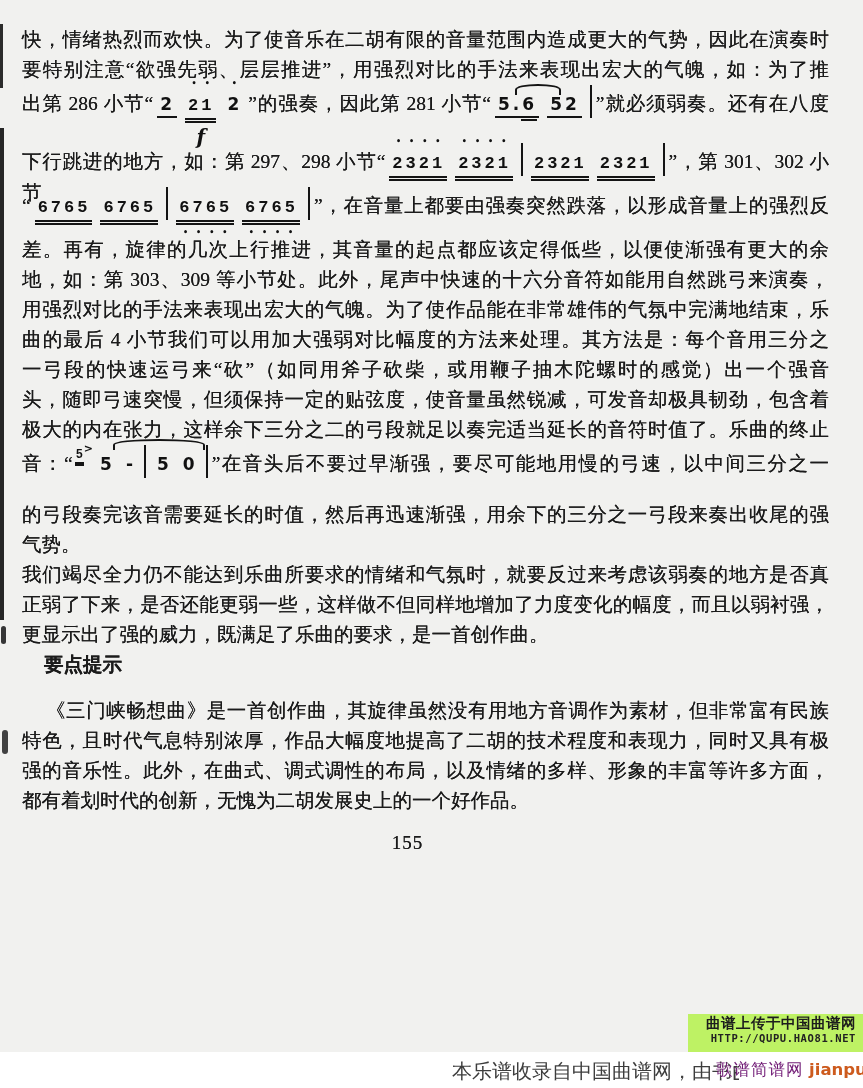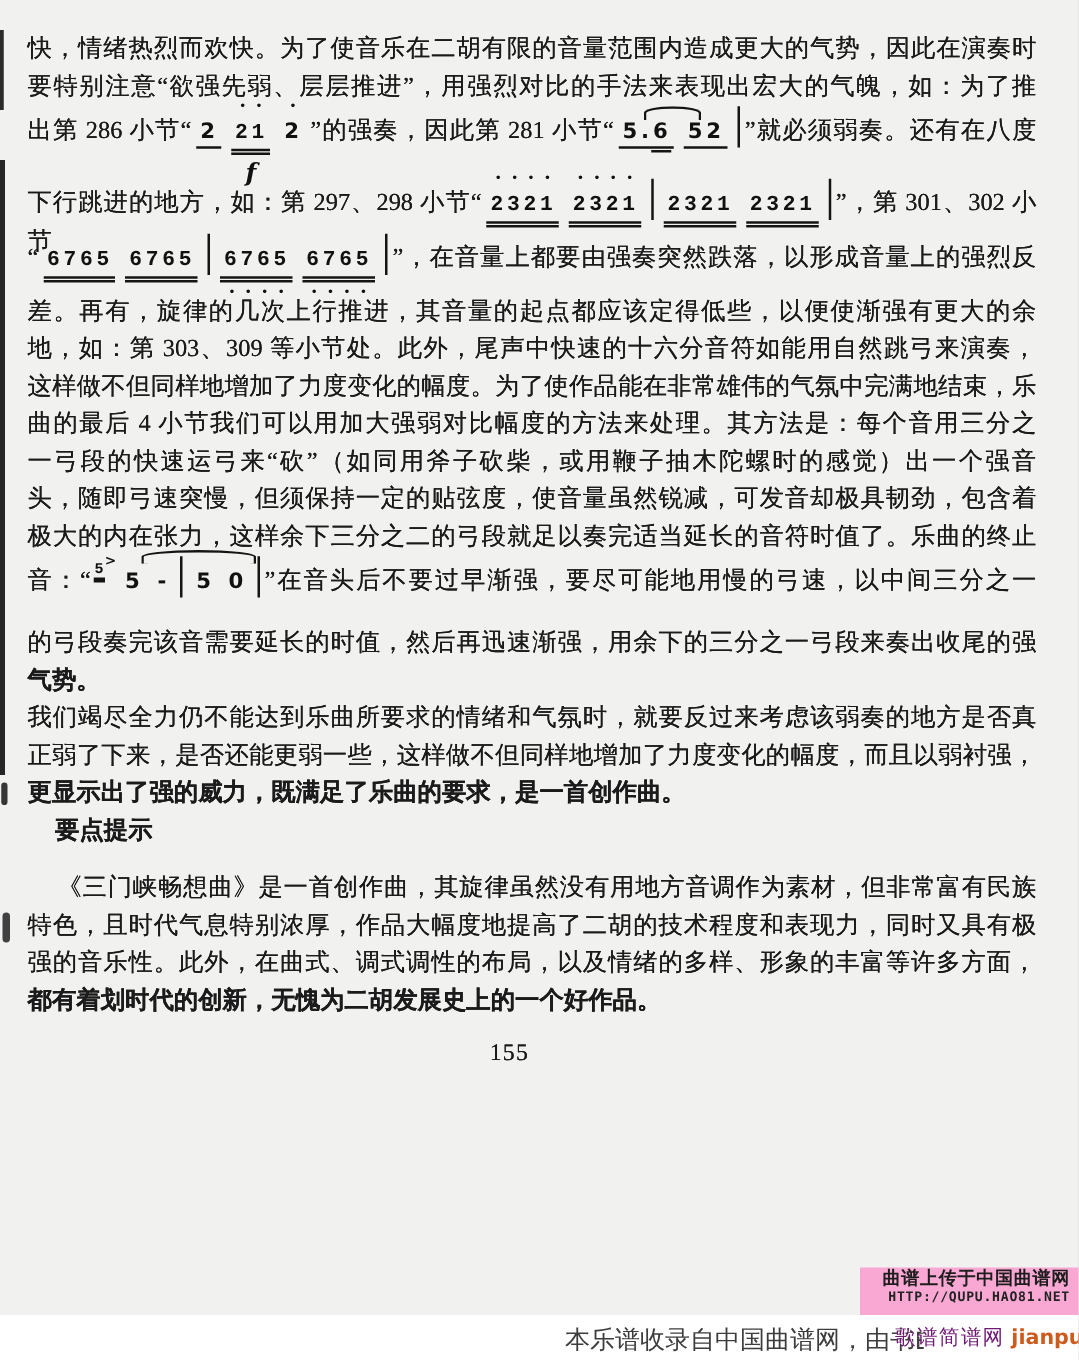--- a/index.html
+++ b/index.html
@@ -12,21 +12,21 @@
   
   .edge { position:absolute; background:#151515; }
   .edge.e1 { left:0; top:24; width:3px; height:64px; top:24px; opacity:.9; }
   .edge.e2 { left:0; top:128px; width:4px; height:492px; opacity:.92; }
   .edge.e3 { left:1px; top:626px; width:5px; height:18px; border-radius:3px; opacity:.85; }
   .edge.e4 { left:2px; top:730px; width:6px; height:24px; border-radius:4px; opacity:.8; }
 
   .textblock { position:absolute; left:22px; right:34px; top:25px; font-size:19.5px; line-height:30px;
                text-shadow:0 0 .5px currentColor; }
   .line { min-height:30px; text-align:justify; text-align-last:justify; text-justify:inter-character; }
-  .line.endp { text-align:left; text-align-last:left;font-weight:bold; }
+  .line.endp { text-align:left; text-align-last:left; }
   .line.h58 { height:58px; }
   .line.h44 { height:44px; }
   .line.h48 { height:48px; }
   .line.h55 { height:55px; }
   .line.ind16 { padding-left:16px; }
   .line.ind24 { padding-left:24px; }
   .heading { padding-left:22px; font-weight:700; text-align:left; text-align-last:left; min-height:30px; }
   .p3start { margin-top:16px; }
   .pagenum { margin-top:12px; text-align:center; text-align-last:center; font-size:19px; letter-spacing:1px;
              transform:translateX(-18px); }
@@ -51,21 +51,21 @@
   .arc { position:absolute; border:2px solid #141414; border-bottom:none; border-radius:50% 50% 0 0; height:9px; }
   .arc281 { left:24px; width:42px; top:-10px; }
   .arcend { left:40px; width:88px; top:-15px; }
   .nd { display:inline-block; margin:0 7px; }
   .grace { position:relative; display:inline-block; font-size:12px; transform:translateY(-12px); margin:0 0 0 2px; }
   .grace .digs { letter-spacing:0; padding:0 1px 1px; line-height:12px; }
   .grace .u2::after { bottom:-4px; }
   .acc { font-size:11px; vertical-align:6px; letter-spacing:0; }
 
   
-  .wmbox { position:absolute; right:0; top:1014px; width:168px; height:39px; background:#f9a8d4;
+  .wmbox { position:absolute; right:0; top:1014px; width:168px; height:39px; background:#bef264;
            text-align:right; padding-right:7px; font-family:"Liberation Sans","DejaVu Sans",sans-serif; }
   .wmbox .wm1 { font-size:14.5px; font-weight:700; color:#1d1d1d; line-height:18px; letter-spacing:.5px; }
   .wmbox .wm2 { font-size:10.5px; font-weight:700; color:#222; letter-spacing:.6px;
                 font-family:"DejaVu Sans Mono","Liberation Mono",monospace; line-height:13px;text-align:right; }
   .bottomstrip { position:absolute; left:0; right:0; bottom:0; height:36px; background:#ffffff;
                  font-family:"Liberation Sans","DejaVu Sans",sans-serif; }
   .credit { position:absolute; left:452px; top:6px; font-size:20px; color:#3d3d3d; white-space:nowrap; }
   .credit .partial { display:inline-block; width:7px; overflow:hidden; vertical-align:bottom; }
   .jianpu { position:absolute; left:716px; top:7px; font-size:16.5px; white-space:nowrap; }
   .jianpu .site { color:#701a75; text-shadow:1px 1px 0 #fff; letter-spacing:1px; }
@@ -93,21 +93,21 @@
     <div class="line h44">
       <span>下行跳进的地方，如：第 297、298 小节“</span><span class="n"><span class="ng"><span class="dots">••••</span><span class="digs u2">2321</span></span><span class="ng"><span class="dots">••••</span><span class="digs u2">2321</span></span><span class="barline tall"></span><span class="ng"><span class="digs u2">2321</span></span><span class="ng"><span class="digs u2">2321</span></span><span class="barline tall"></span></span><span>”，第 301、302 小节</span>
     </div>
 
     <div class="line h48">
       <span>“</span><span class="n"><span class="ng"><span class="digs u2">6765</span></span><span class="ng"><span class="digs u2">6765</span></span><span class="barline tall"></span><span class="ng"><span class="dotsb">••••</span><span class="digs u2">6765</span></span><span class="ng"><span class="dotsb">••••</span><span class="digs u2">6765</span></span><span class="barline tall"></span></span><span>”，在音量上都要由强奏突然跌落，以形成音量上的强烈反</span>
     </div>
 
     <div class="line">差。再有，旋律的几次上行推进，其音量的起点都应该定得低些，以便使渐强有更大的余</div>
     <div class="line">地，如：第 303、309 等小节处。此外，尾声中快速的十六分音符如能用自然跳弓来演奏，</div>
-    <div class="line">这样做不但同样地增加了力度变化的幅度。为了使作品能在非常雄伟的气氛中完满地结束，乐</div>
+    <div class="line">用强烈对比的手法来表现出宏大的气魄。为了使作品能在非常雄伟的气氛中完满地结束，乐</div>
     <div class="line">曲的最后 4 小节我们可以用加大强弱对比幅度的方法来处理。其方法是：每个音用三分之</div>
     <div class="line">一弓段的快速运弓来“砍”（如同用斧子砍柴，或用鞭子抽木陀螺时的感觉）出一个强音</div>
     <div class="line">头，随即弓速突慢，但须保持一定的贴弦度，使音量虽然锐减，可发音却极具韧劲，包含着</div>
     <div class="line">极大的内在张力，这样余下三分之二的弓段就足以奏完适当延长的音符时值了。乐曲的终止</div>
 
     <div class="line h55">
       <span>音：“</span><span class="n"><span class="arc arcend"></span><span class="grace"><span class="digs u2">5</span><span class="acc">&gt;</span></span><span class="nd">5</span><span class="nd">-</span><span class="barline tall"></span><span class="nd">5</span><span class="nd">0</span><span class="barline tall"></span></span><span>”在音头后不要过早渐强，要尽可能地用慢的弓速，以中间三分之一</span>
     </div>
 
     <div class="line">的弓段奏完该音需要延长的时值，然后再迅速渐强，用余下的三分之一弓段来奏出收尾的强</div>

